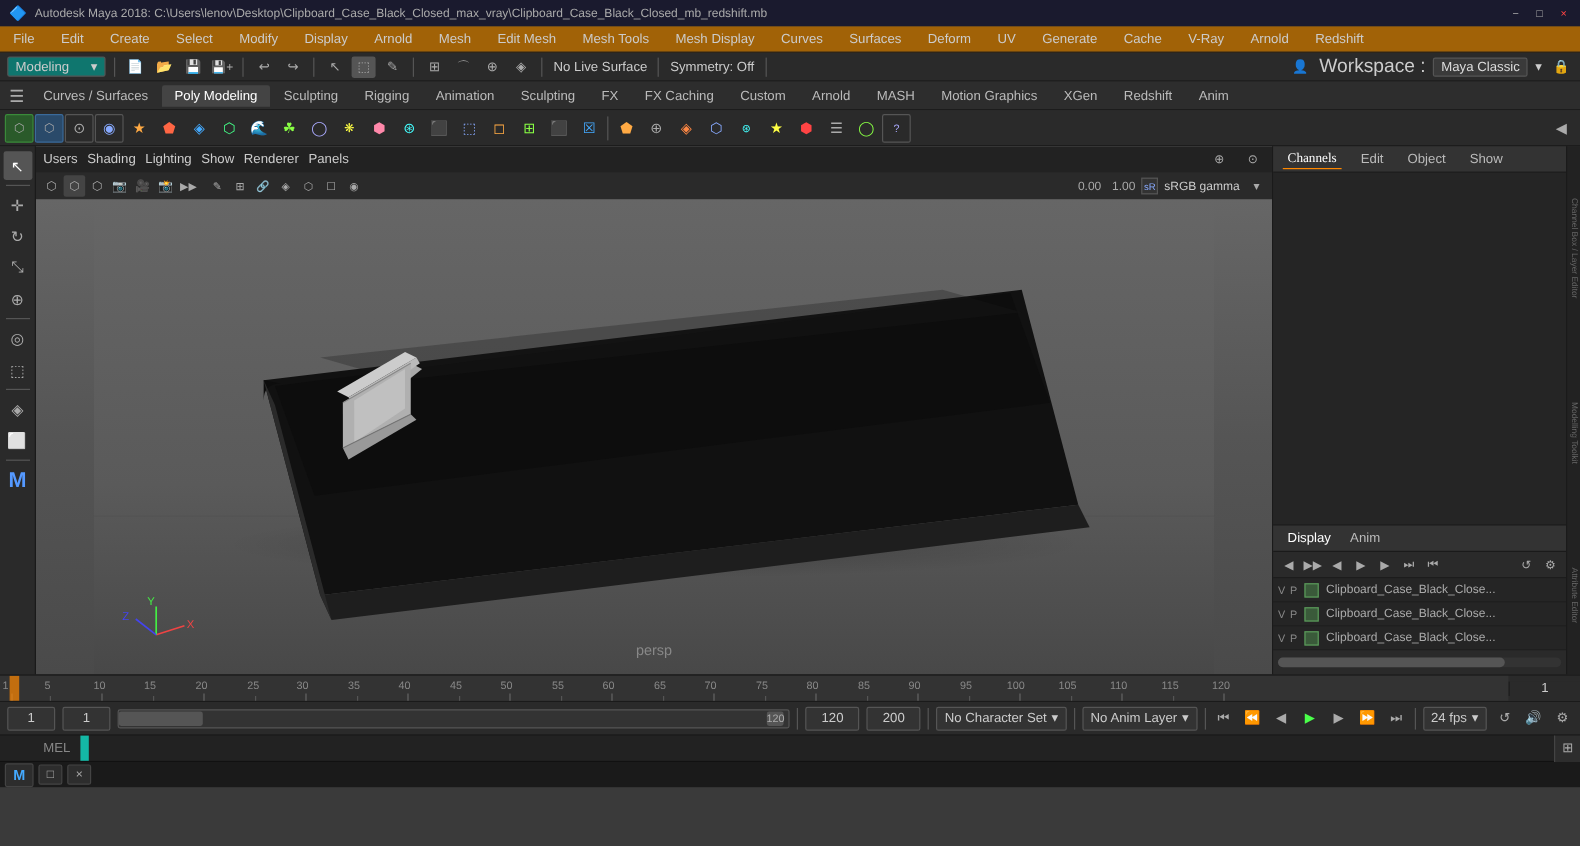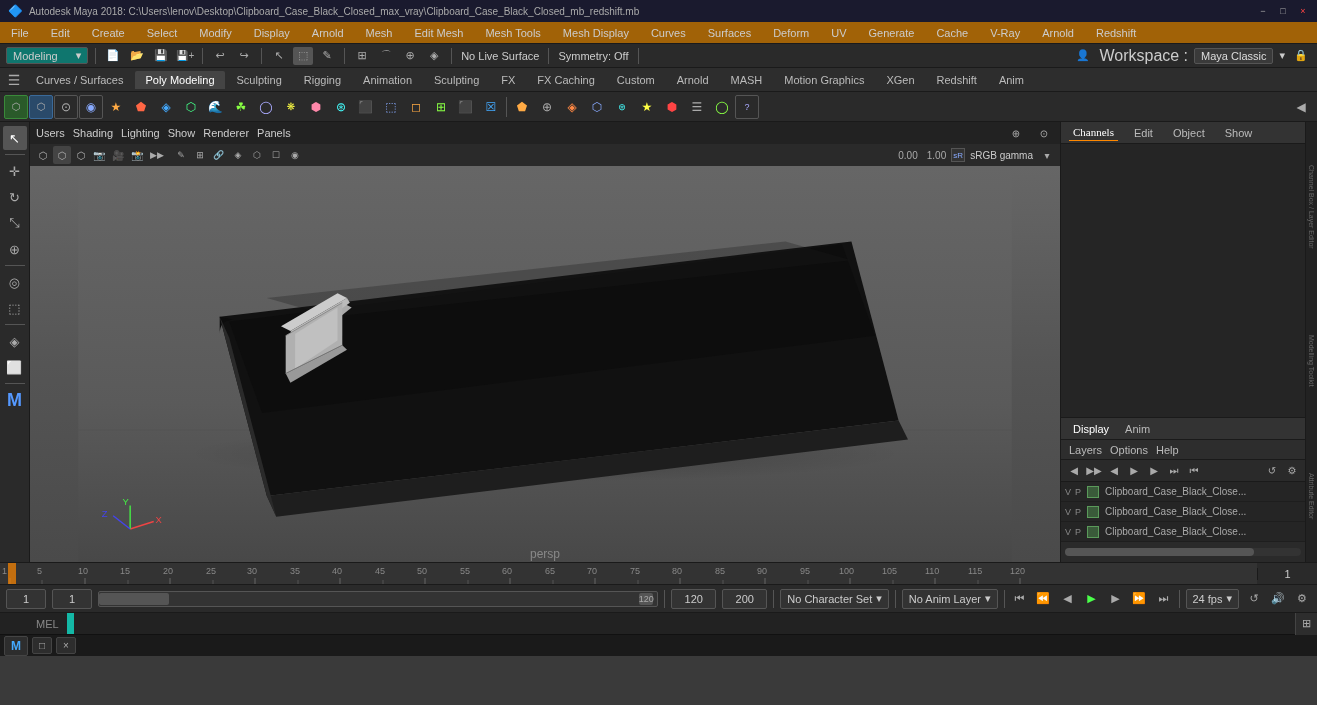--- a/index.html
+++ b/index.html
@@ -234,21 +234,21 @@
       left: 0;
       right: 0;
       bottom: 0;
       background: linear-gradient(180deg, #666 0%, #555 50%, #4a4a4a 100%);
       overflow: hidden;
     }
 
     
     .viewport-label {
       position: absolute;
-      bottom: 1px;
+      bottom: 13px;
       left: 50%;
       transform: translateX(-50%);
       color: #888;
       font-size: 12px;
       z-index: 5;
     }
 
     
     #right-panel {
       width: 245px;
@@ -787,25 +787,20 @@
       <span class="cb-tab cb-tab-active">Channels</span>
       <span class="cb-tab">Edit</span>
       <span class="cb-tab">Object</span>
       <span class="cb-tab">Show</span>
     </div>
     <div id="channel-content"></div>
     <div id="channel-bottom">
       <div id="display-anim-tabs">
         <span class="da-tab da-tab-active">Display</span>
         <span class="da-tab">Anim</span>
-      </div>
-      <div id="layers-options-help">
-        <span class="loh-item">Layers</span>
-        <span class="loh-item">Options</span>
-        <span class="loh-item">Help</span>
       </div>
       <div id="layer-controls">
         <div class="lc-btn">◀</div>
         <div class="lc-btn">▶▶</div>
         <div class="lc-btn">◀</div>
         <div class="lc-btn">▶</div>
         <div class="lc-btn">▶</div>
         <div class="lc-btn">⏭</div>
         <div class="lc-btn">⏮</div>
         <div style="flex:1"></div>

